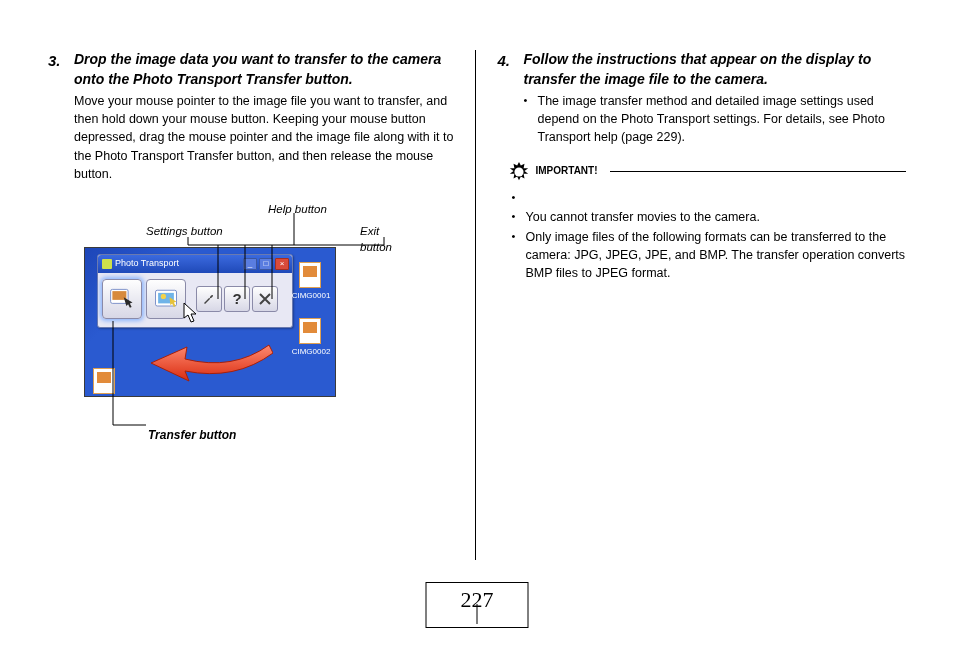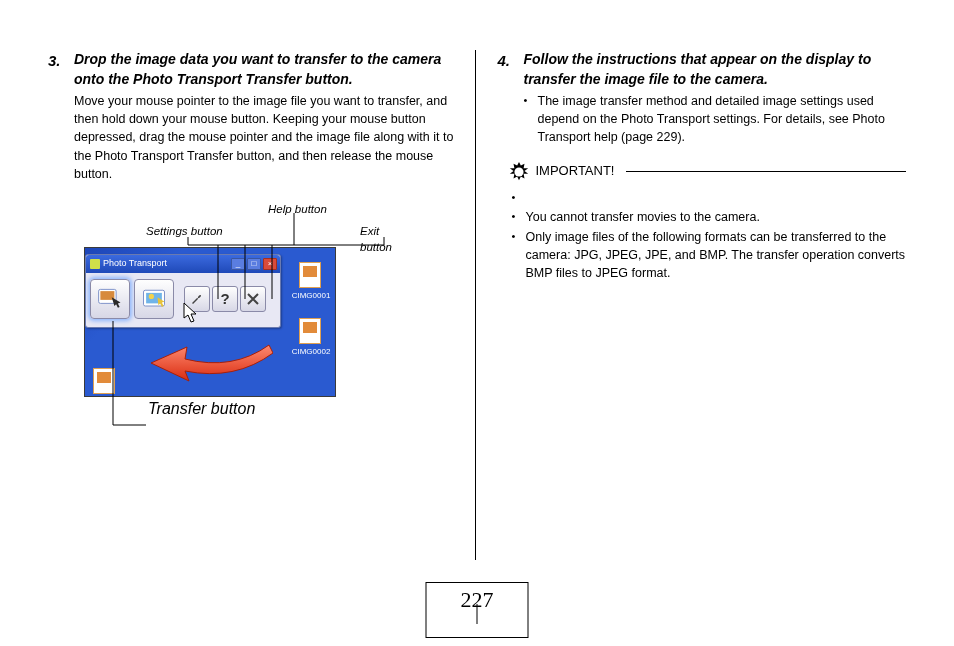--- a/index.html
+++ b/index.html
@@ -69,22 +69,22 @@
     display:flex;
     align-items:center;
     margin: 14px 0 6px 10px;
     gap:6px;
   }
   .burst {
     width:22px; height:22px;
     flex-shrink:0;
   }
   .important-label {
-    font-weight: normal;
-    font-size: 13px;
+    font-weight: bold;
+    font-size: 10px;
   }
   .important-line {
     flex:1;
     height:1px;
     background:#000;
     margin-left:6px;
   }
 
   
   .figure {
@@ -112,21 +112,21 @@
     overflow: hidden;
     margin-left:0;
   }
   
   .pt-window .desktop-bg {
     position:absolute; inset:0;
     background: linear-gradient(135deg,#1d46b8 0%, #2a5ad0 25%, #2a5ad0 100%);
   }
   .app {
     position:absolute;
-    left:0; top:6px;
+    left:12px; top:6px;
     width:196px; height:74px;
     background:#e8e8f4;
     border:1px solid #6a7ab0;
     border-radius:3px;
     box-shadow:1px 1px 2px rgba(0,0,0,.3);
   }
   .titlebar {
     height:18px;
     background: linear-gradient(#3b6adf,#1f49b8);
     display:flex;
@@ -192,36 +192,38 @@
   .t-bl { left:8px; top:120px;}
   .arrow {
     position:absolute;
     left:60px; top:95px;
     width:128px;height:40px;
   }
   .cursor { position:absolute; left:98px; top:54px; }
 
   .callouts-bot {
     font-style: italic;
-    font-size: 16px;
+    font-size: 12px;
+    margin-top:30px;
     margin-left:64px;
+    font-weight:bold;
   }
 
   
   .footer {
     position:absolute;
     left:0; right:0; bottom:20px;
     height:40px;
   }
   .footer .pnum-box {
     position:absolute;
     left:50%;
     transform:translateX(-50%);
     border:1px solid #000;
-    padding:4px 34px 24px;
+    padding:4px 34px 14px;
     font-family: "Times New Roman", serif;
     font-size:22px;
     top:-4px;
   }
   .footer .mid-line {
     position:absolute;
     left:50%; top:18px;
     width:1px; height:20px;
     background:#000;
     transform:translateX(-50%);

